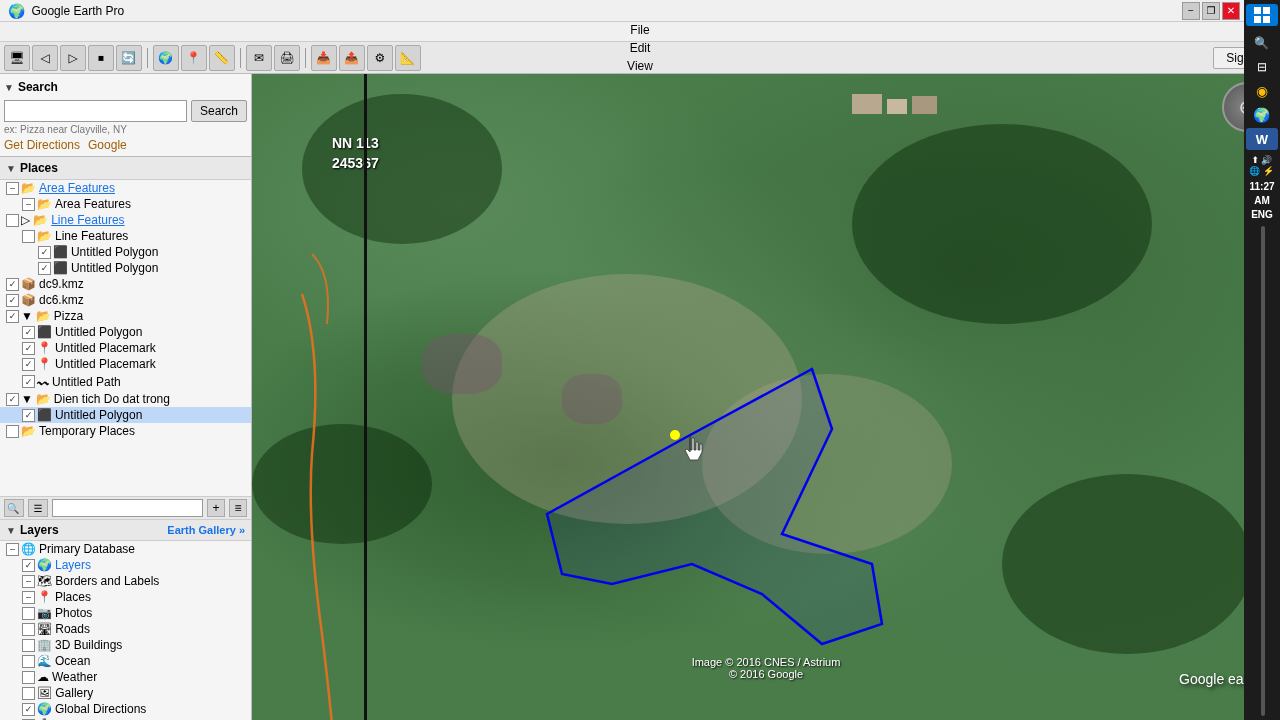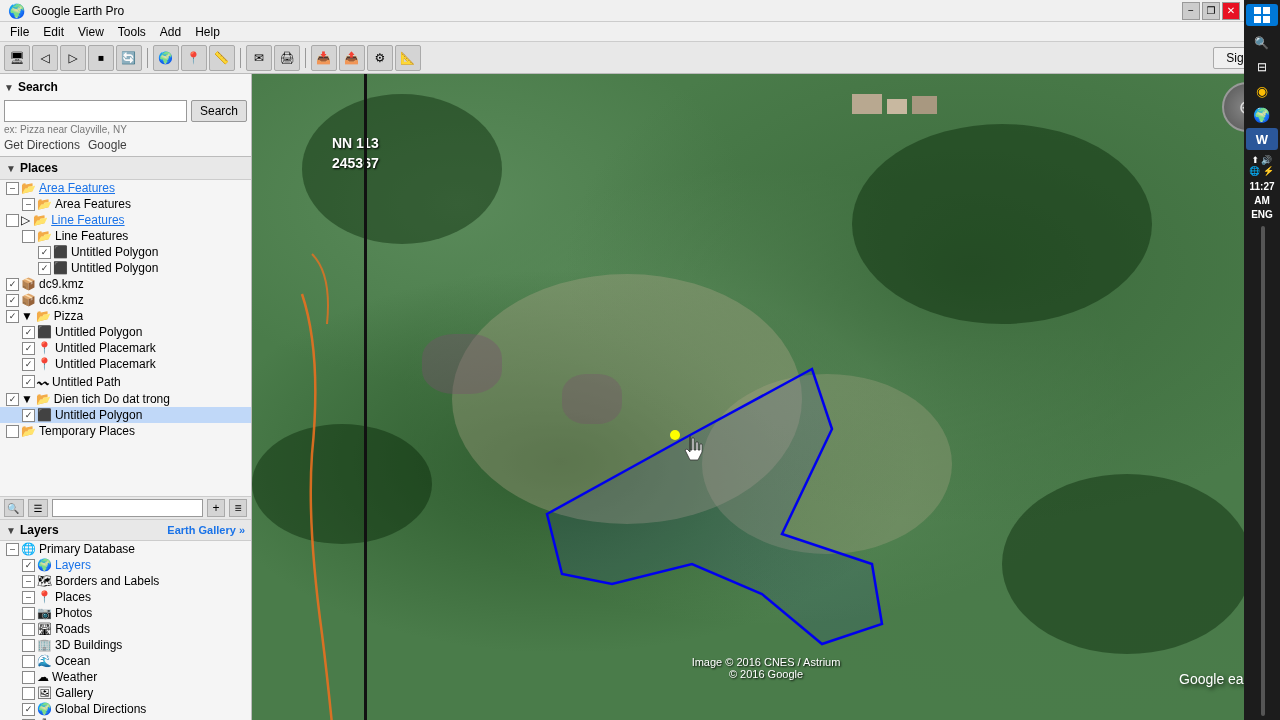--- a/index.html
+++ b/index.html
@@ -21,20 +21,21 @@
     
     #menubar {
       height: 20px;
       background: #f0f0f0;
       display: flex;
       align-items: center;
       padding: 0 4px;
       font-size: 12px;
       border-bottom: 1px solid #ccc;
       gap: 2px;
+      flex-direction: column;
     }
     .menu-item { padding: 1px 6px; cursor: pointer; }
 
     
     #toolbar {
       height: 32px;
       background: #e8e8e8;
       border-bottom: 1px solid #bbb;
       display: flex;
       align-items: center;
@@ -117,21 +118,21 @@
       font-size: 10px;
       color: #777;
       margin-top: 2px;
     }
     #search-links {
       display: flex;
       gap: 8px;
       margin-top: 3px;
       font-size: 12px;
     }
-    #search-links a { color: #404040; text-decoration: none; cursor: pointer; }
+    #search-links a { color: #a16207; text-decoration: none; cursor: pointer; }
     #places-header {
       display: flex;
       align-items: center;
       gap: 4px;
       padding: 4px 6px;
       font-weight: bold;
       cursor: pointer;
       background: #e8e8e8;
       border-bottom: 1px solid #ccc;
     }

